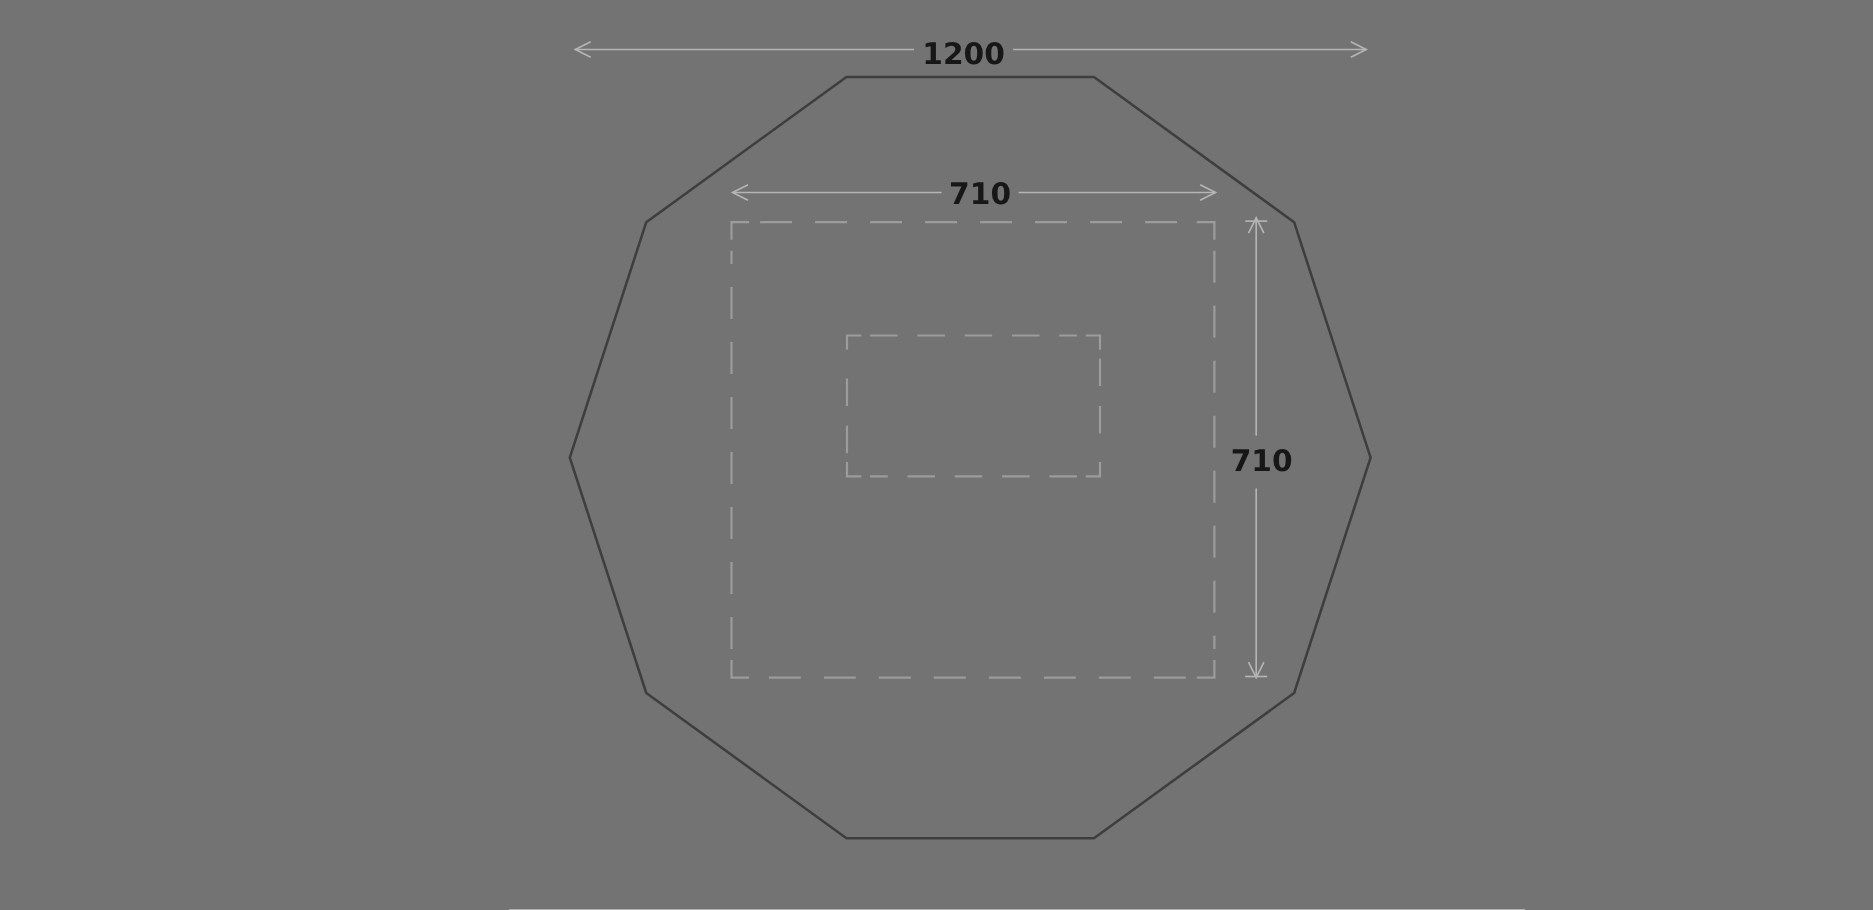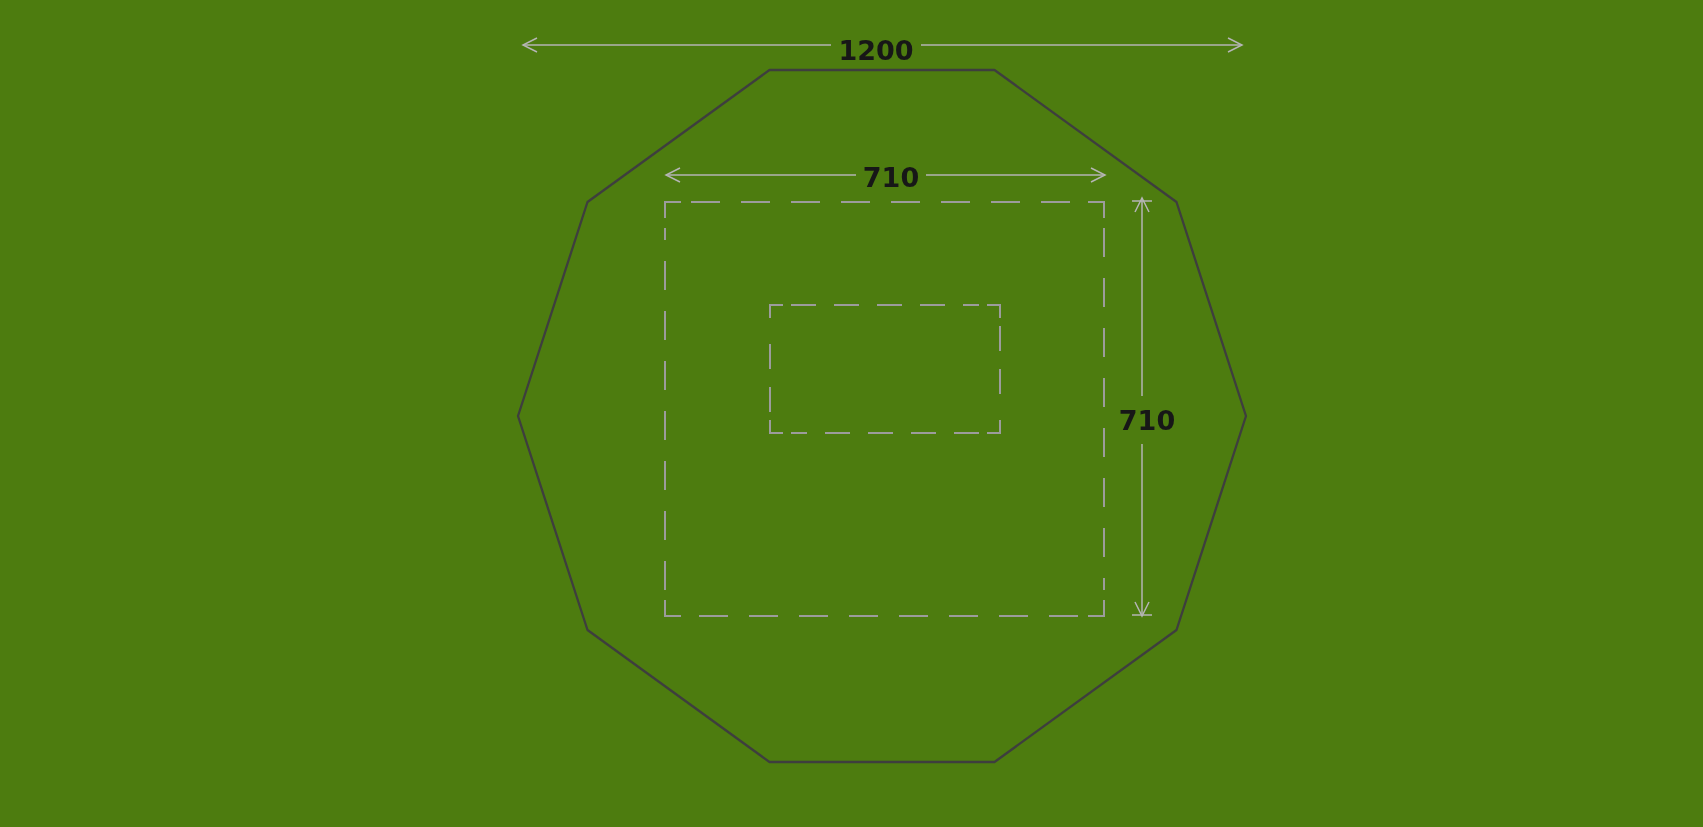--- a/index.html
+++ b/index.html
@@ -10,21 +10,21 @@
   body {
     width: 1703px;
     height: 827px;
     overflow: hidden;
     font-family: "DejaVu Sans", sans-serif;
   }
   .canvas-wrap {
     position: relative;
     width: 1703px;
     height: 827px;
-    background: #4d7c0f;
+    background: #737373;
   }
   svg text.dim-label {
     font-family: "DejaVu Sans", sans-serif;
     font-weight: 700;
     font-size: 27px;
     text-anchor: middle;
   }
 </style>
 </head>
 <body>

